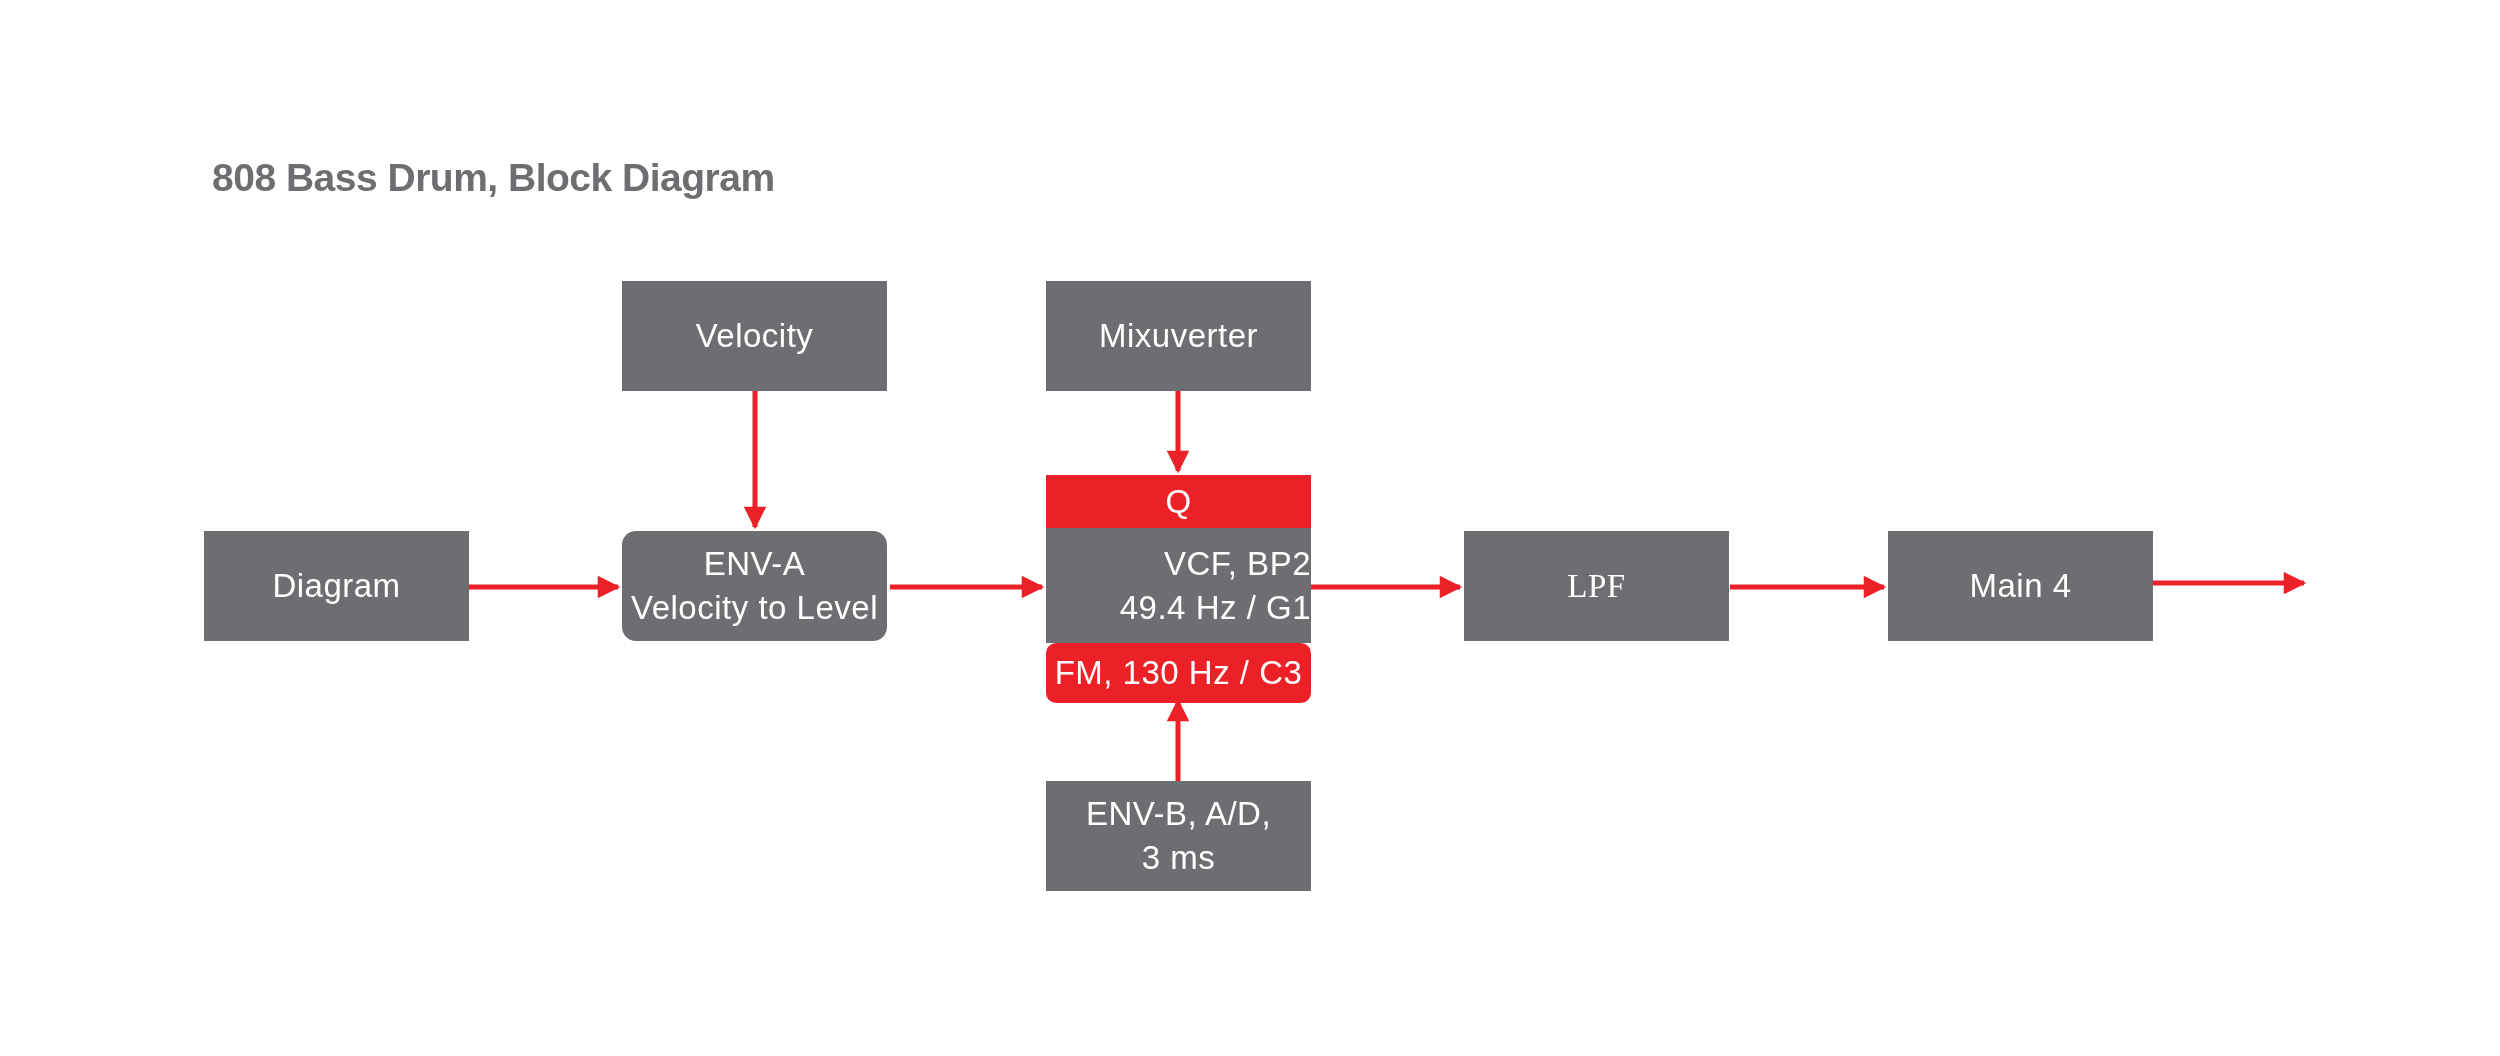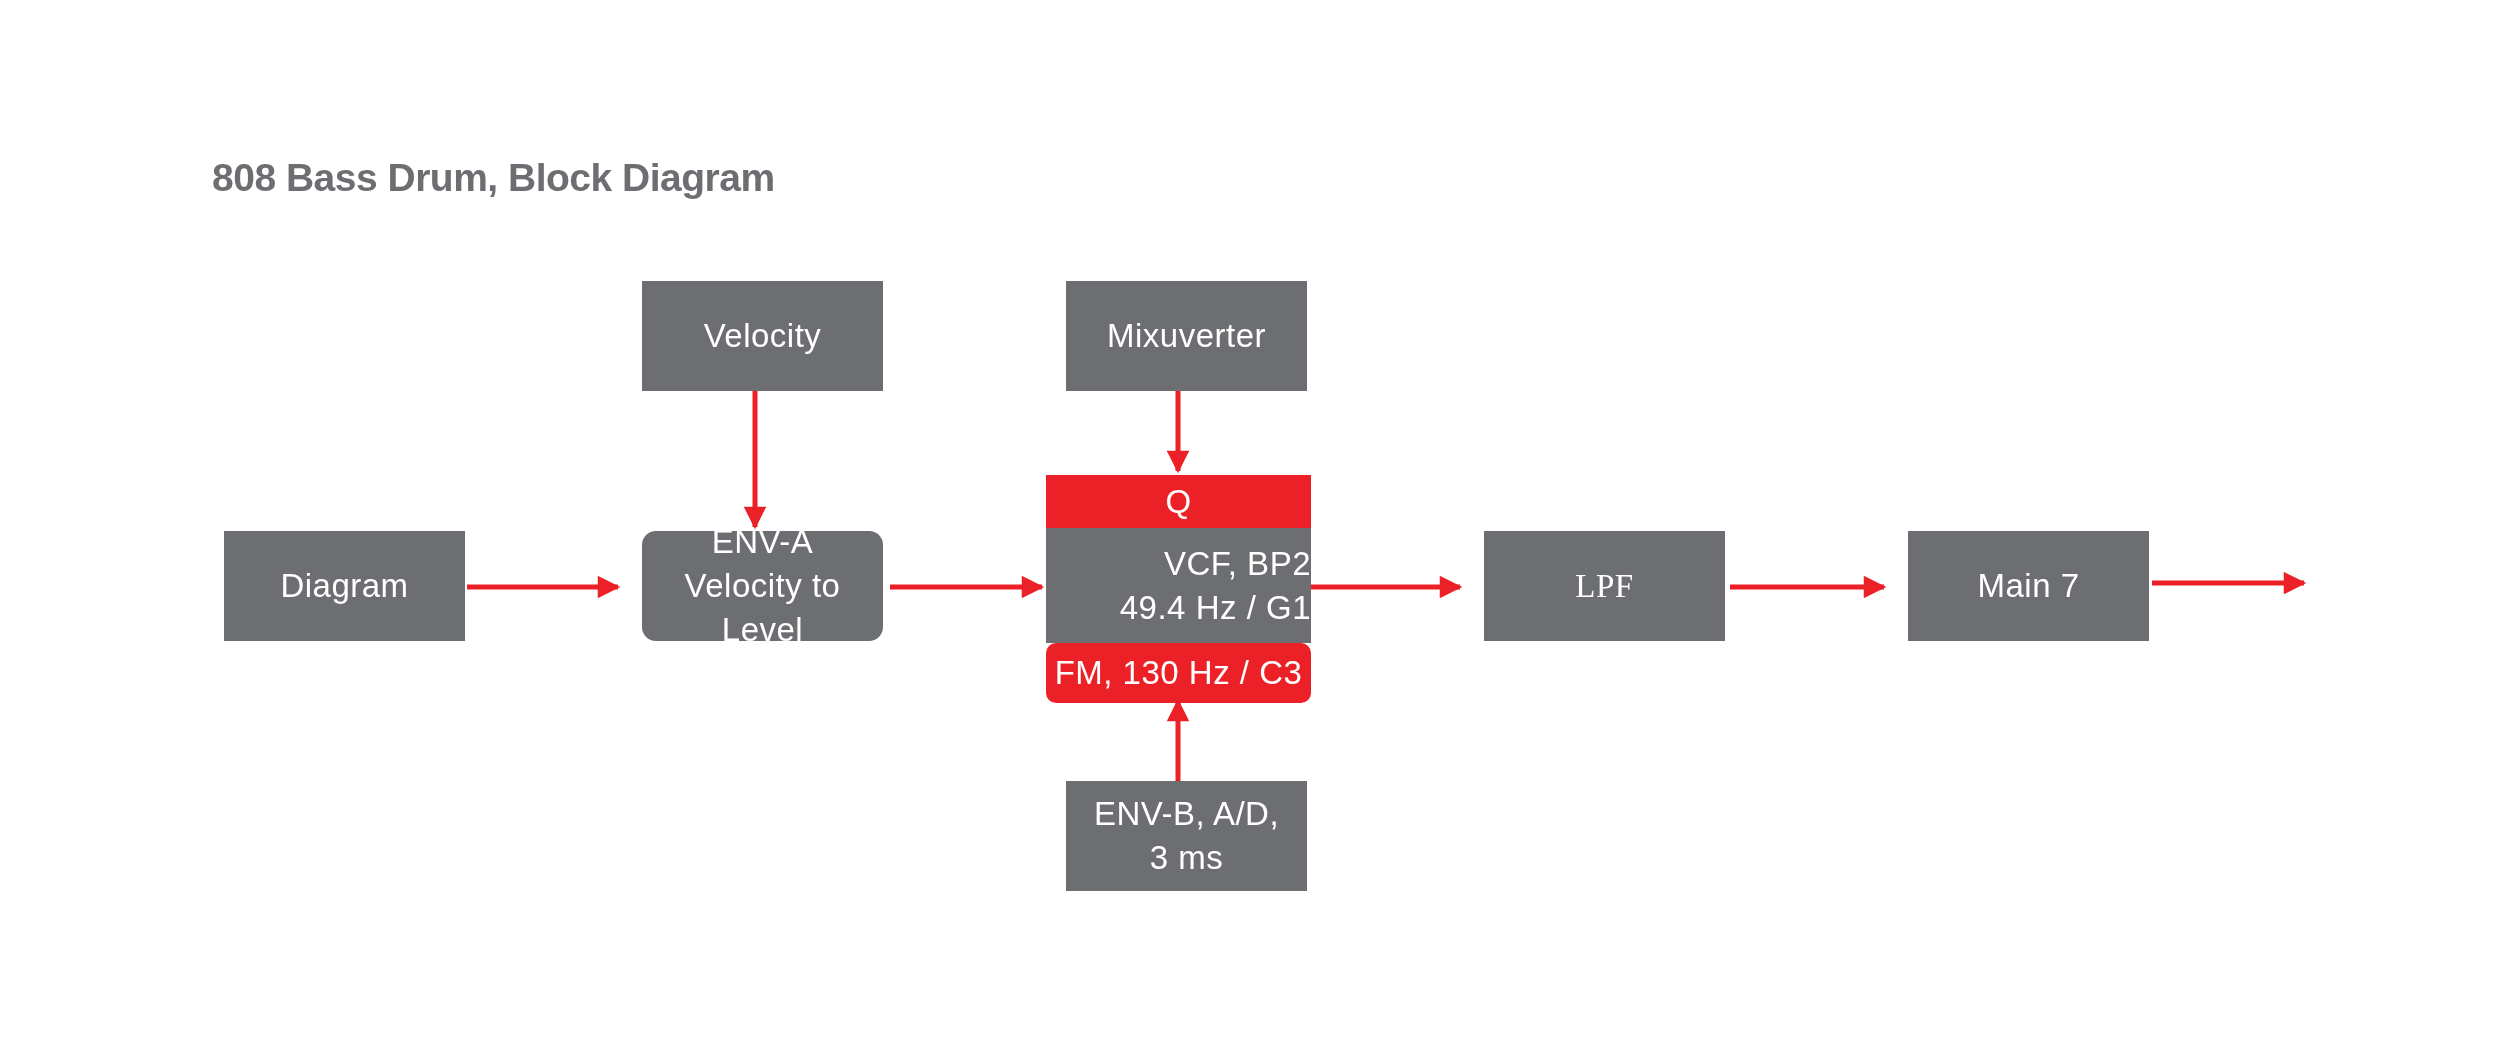--- a/index.html
+++ b/index.html
@@ -28,33 +28,32 @@
     top:144px;
     margin:12px;
     font-size:39px;
     font-weight:bold;
     letter-spacing:-0.5px;
     color:var(--title-gray);
     white-space:nowrap;
   }
   .node{
     position:absolute;
-    width:241px;
+    width:265px;
     height:110px;
     background:var(--box-gray);
     color:var(--box-text);
     display:flex;
     flex-direction:column;
     align-items:center;
     justify-content:center;
     text-align:center;
     font-size:33px;
     line-height:44px;
     letter-spacing:0.5px;
-    margin-left:20px;
   }
   .node span{display:block;}
   .stack{
     position:absolute;
     left:1046px;
     top:475px;
     width:265px;
     display:flex;
     flex-direction:column;
   }
@@ -150,21 +149,21 @@
     <div class="band fm">
       <span>FM, 130 Hz / C3</span>
     </div>
   </div>
 
   <div class="node" style="left:1464px;top:531px;font-family:Liberation Serif, serif;">
     <span>LPF</span>
   </div>
 
   <div class="node" style="left:1888px;top:531px;">
-    <span>Main 7</span>
+    <span>Main 4</span>
   </div>
 
   <div class="node" style="left:1046px;top:781px;">
     <span>ENV-B, A/D,</span>
     <span>3 ms</span>
   </div>
 
 </div>
 
 </body></html>

